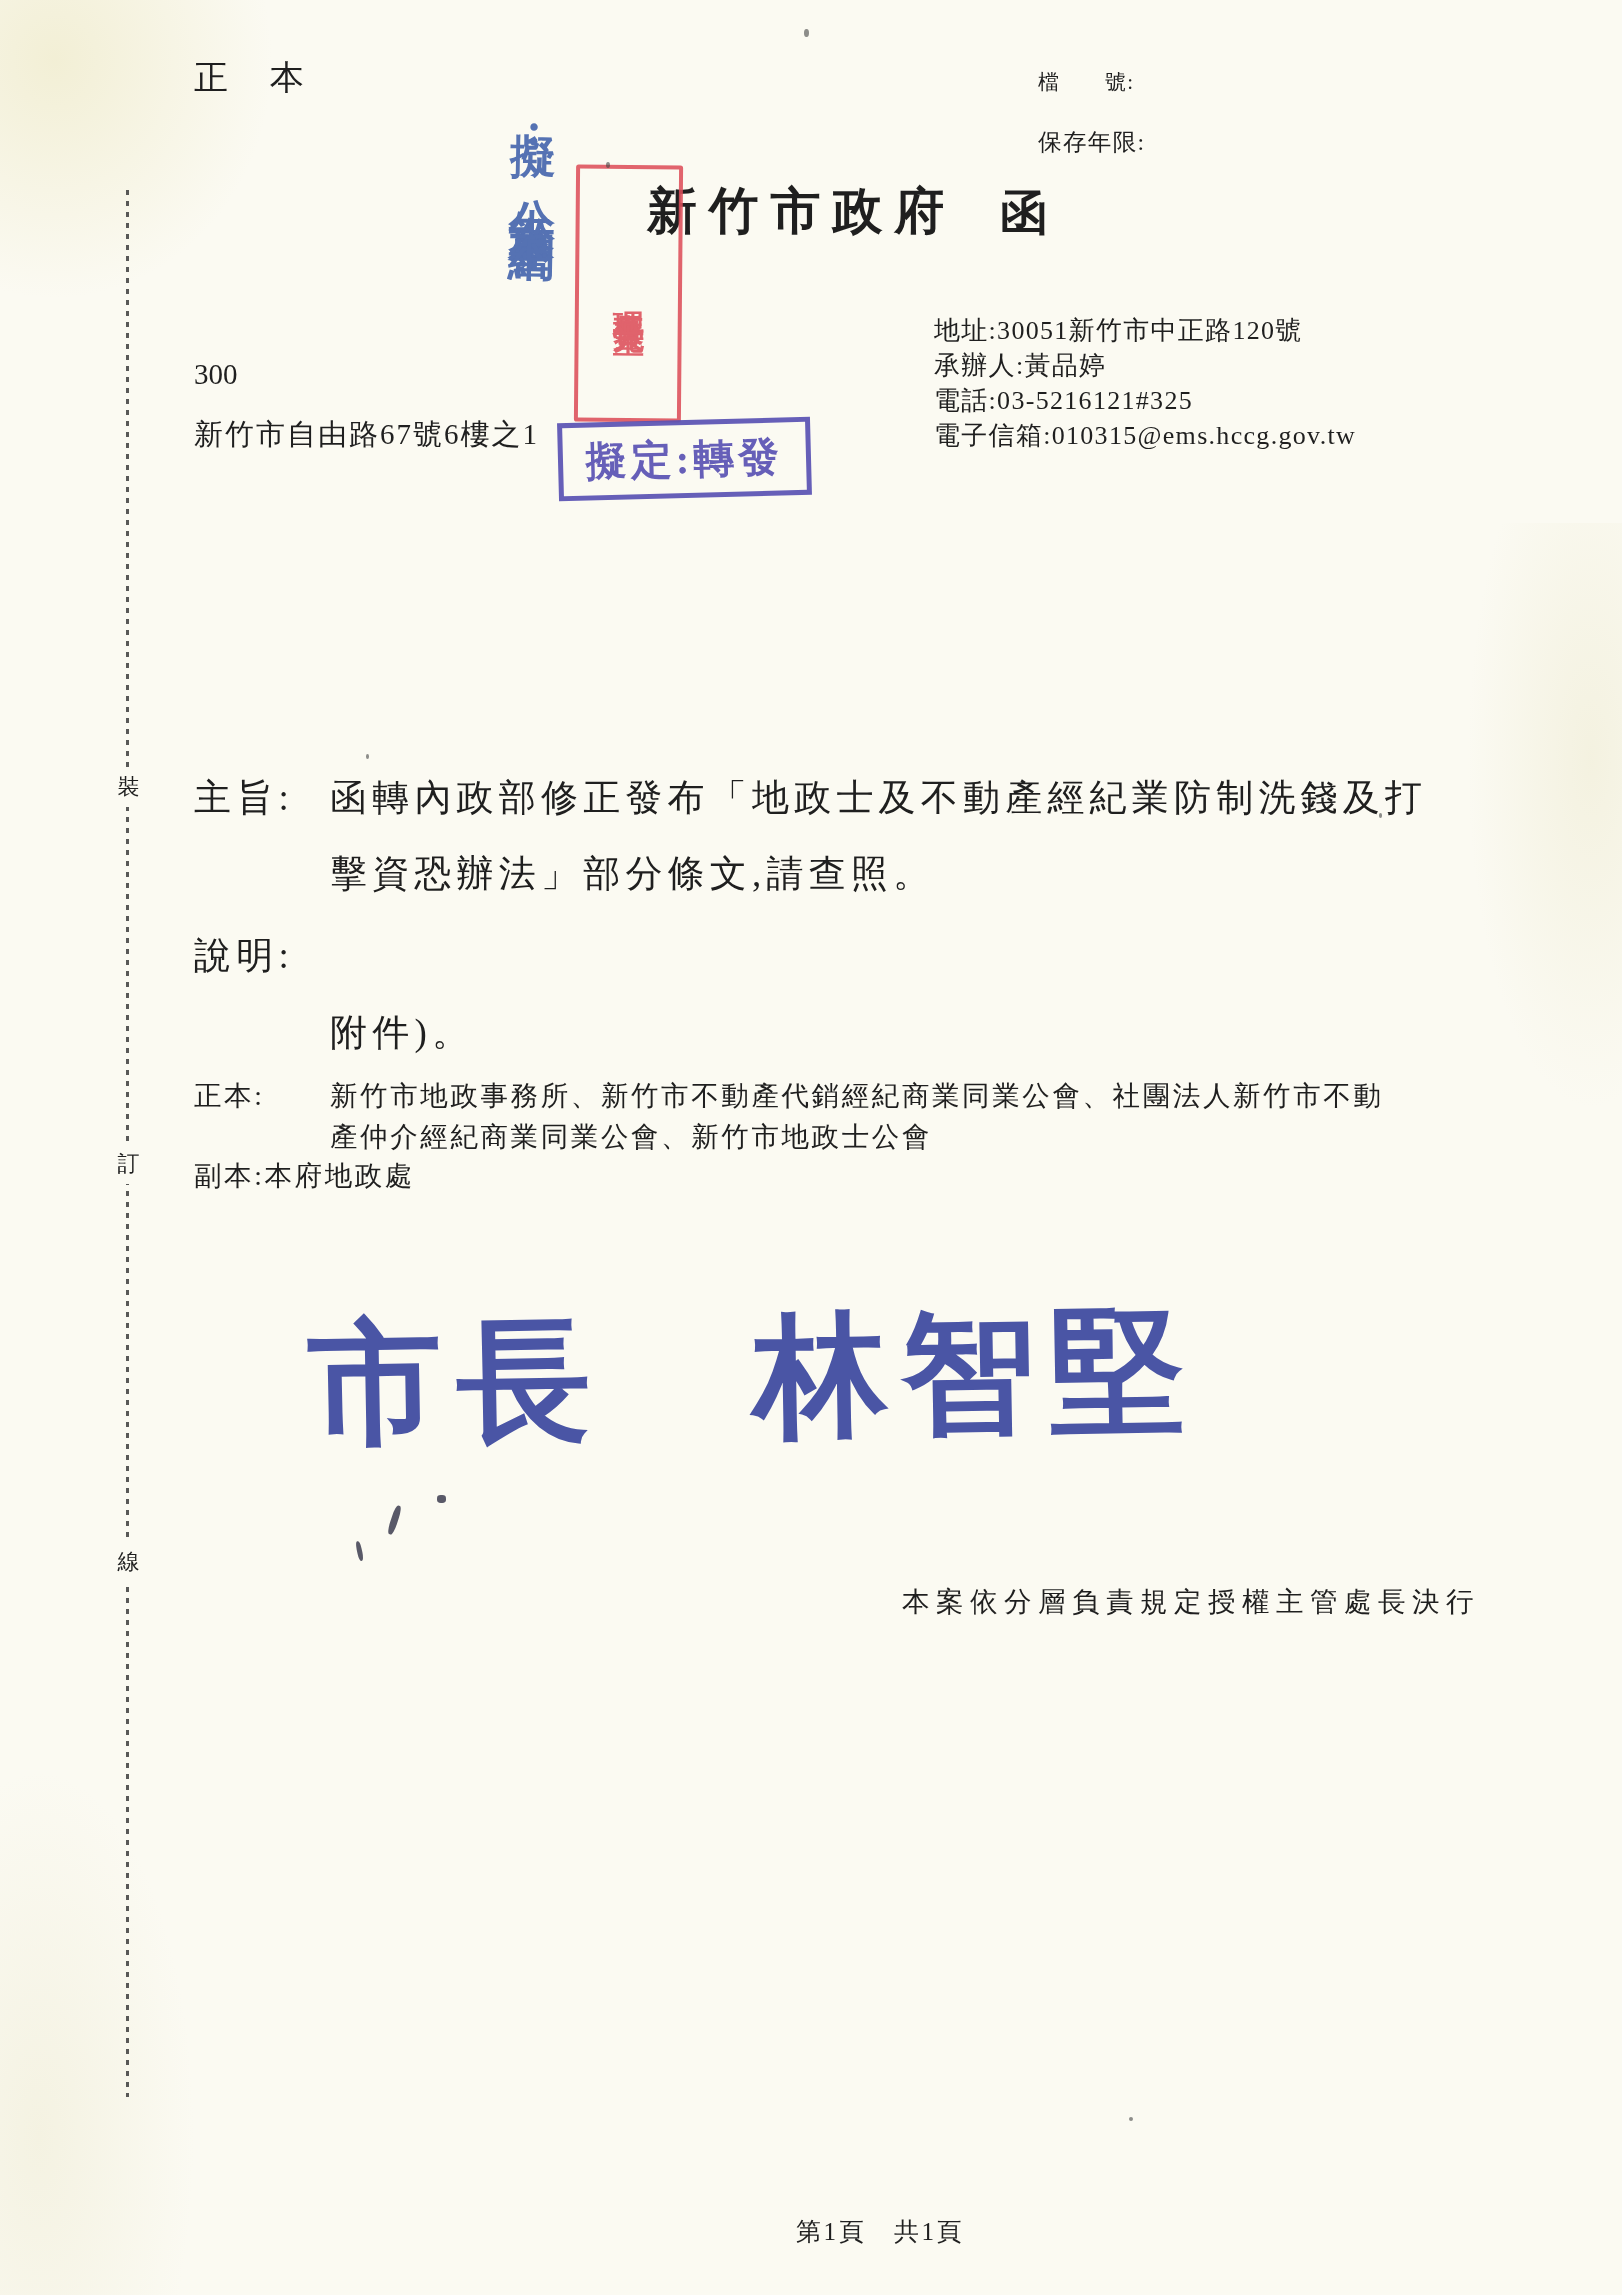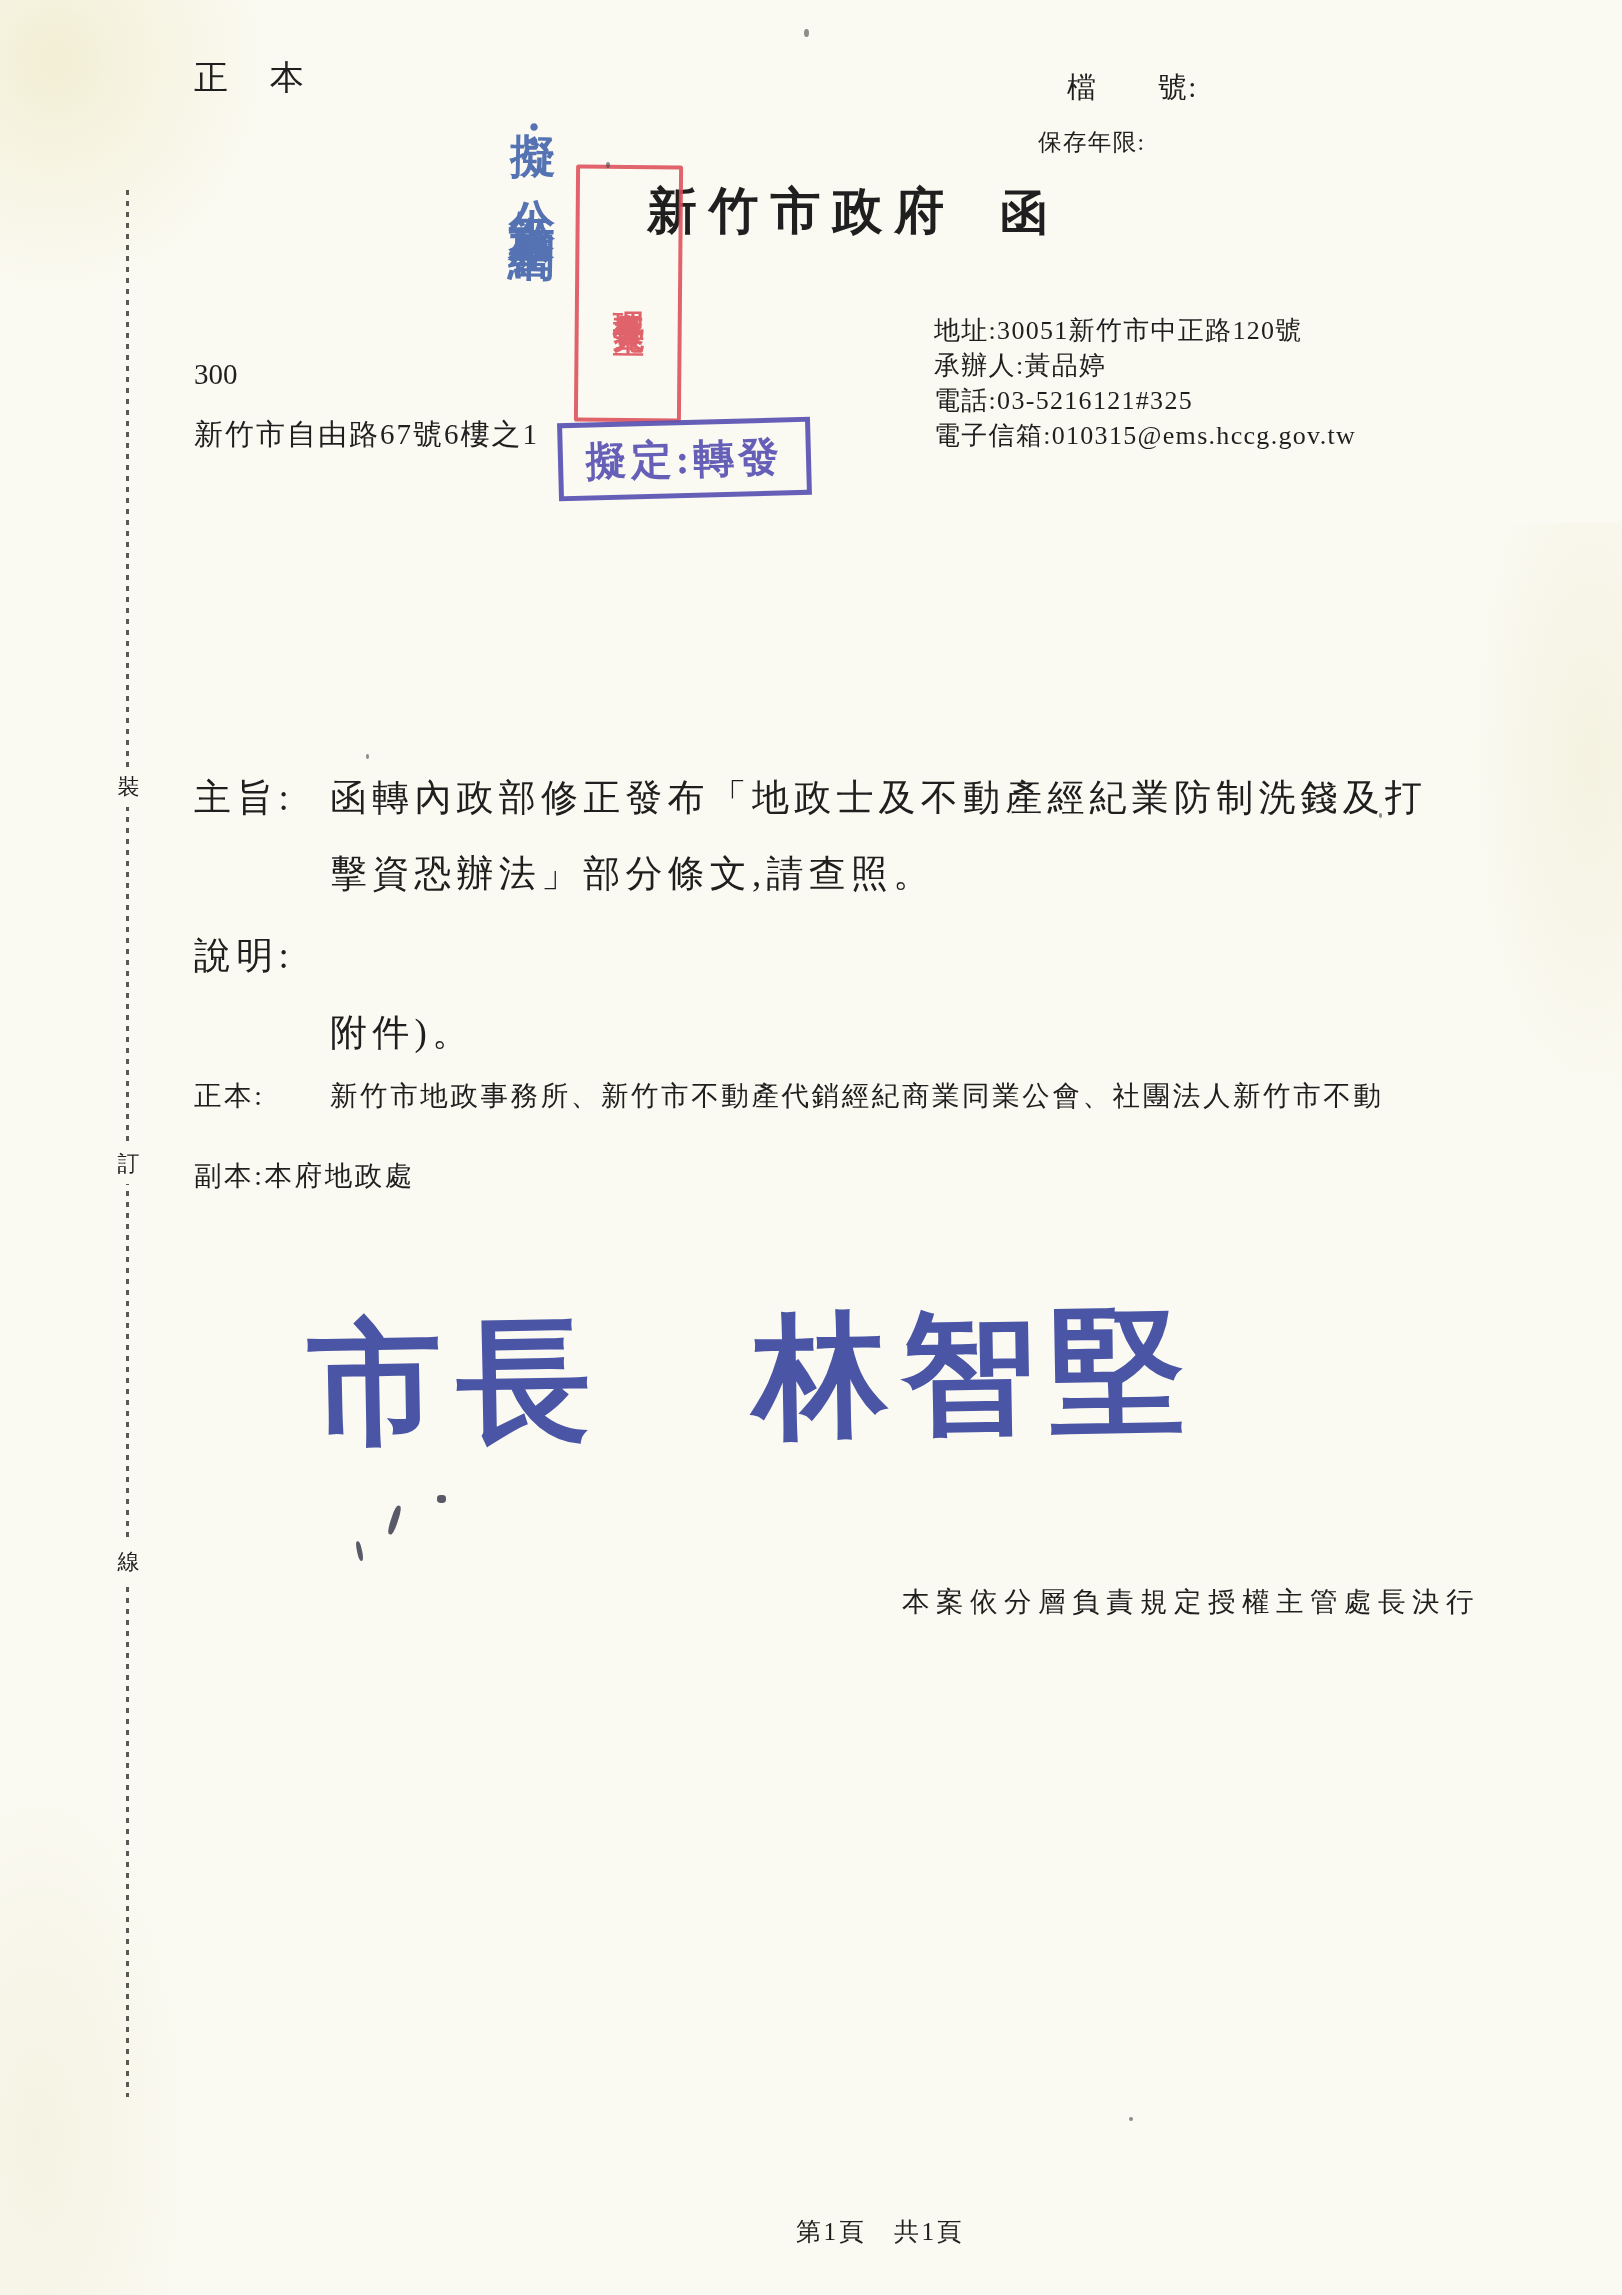--- a/index.html
+++ b/index.html
@@ -7,21 +7,21 @@
     position:relative;
     width:1622px;height:2295px;
     background:#fbfaf2;
     overflow:hidden;
     font-family:"Liberation Serif","DejaVu Serif",serif;
     color:#1f1f1f;
   }
   .stain{position:absolute;pointer-events:none;}
   .t{position:absolute;white-space:nowrap;}
   .copy-label{left:194px;top:55px;font-size:34px;letter-spacing:3.9px;}
-  .fileno{left:1067px;top:68px;font-size:29px;letter-spacing:1.3px;text-align:center;}
+  .fileno{left:1038px;top:68px;font-size:21px;letter-spacing:1.3px;text-align:center;}
   .retention{left:1038px;top:126px;font-size:23.6px;letter-spacing:1.3px;}
   .agency{left:647px;top:178px;font-size:50px;letter-spacing:11.8px;font-weight:600;}
   .doctype{left:1000px;top:181px;font-size:48px;font-weight:600;}
   .annotation{
     left:499px;top:96px;height:484px;
     writing-mode:vertical-rl;text-orientation:upright;
     font-size:46px;letter-spacing:7.9px;color:#4767ae;font-weight:600;
     transform:rotate(1deg);opacity:.92;
   }
   .stamp-red{
@@ -116,20 +116,21 @@
 
   <div class="t subject-label">主旨:</div>
   <div class="t subject-1">函轉內政部修正發布「地政士及不動產經紀業防制洗錢及打</div>
   <div class="t subject-2">擊資恐辦法」部分條文,請查照。</div>
 
   <div class="t desc-label">說明:</div>
   <div class="t desc-2">附件)。</div>
 
   <div class="t dist-label">正本:</div>
   <div class="t dist-1">新竹市地政事務所、新竹市不動產代銷經紀商業同業公會、社團法人新竹市不動</div>
+  <div class="t dist-2">產仲介經紀商業同業公會、新竹市地政士公會</div>
   <div class="t dist-copy">副本:本府地政處</div>
 
   <div class="t signature">市長　林智堅</div>
 
   <div class="smudge" style="left:391px;top:1505px;width:6.5px;height:30px;transform:rotate(18deg);"></div>
   <div class="smudge" style="left:357px;top:1541px;width:5.2px;height:19.6px;transform:rotate(-12deg);"></div>
   <div class="smudge" style="left:437px;top:1495px;width:9.2px;height:7.9px;"></div>
 
   <div class="t authority">本案依分層負責規定授權主管處長決行</div>
 

